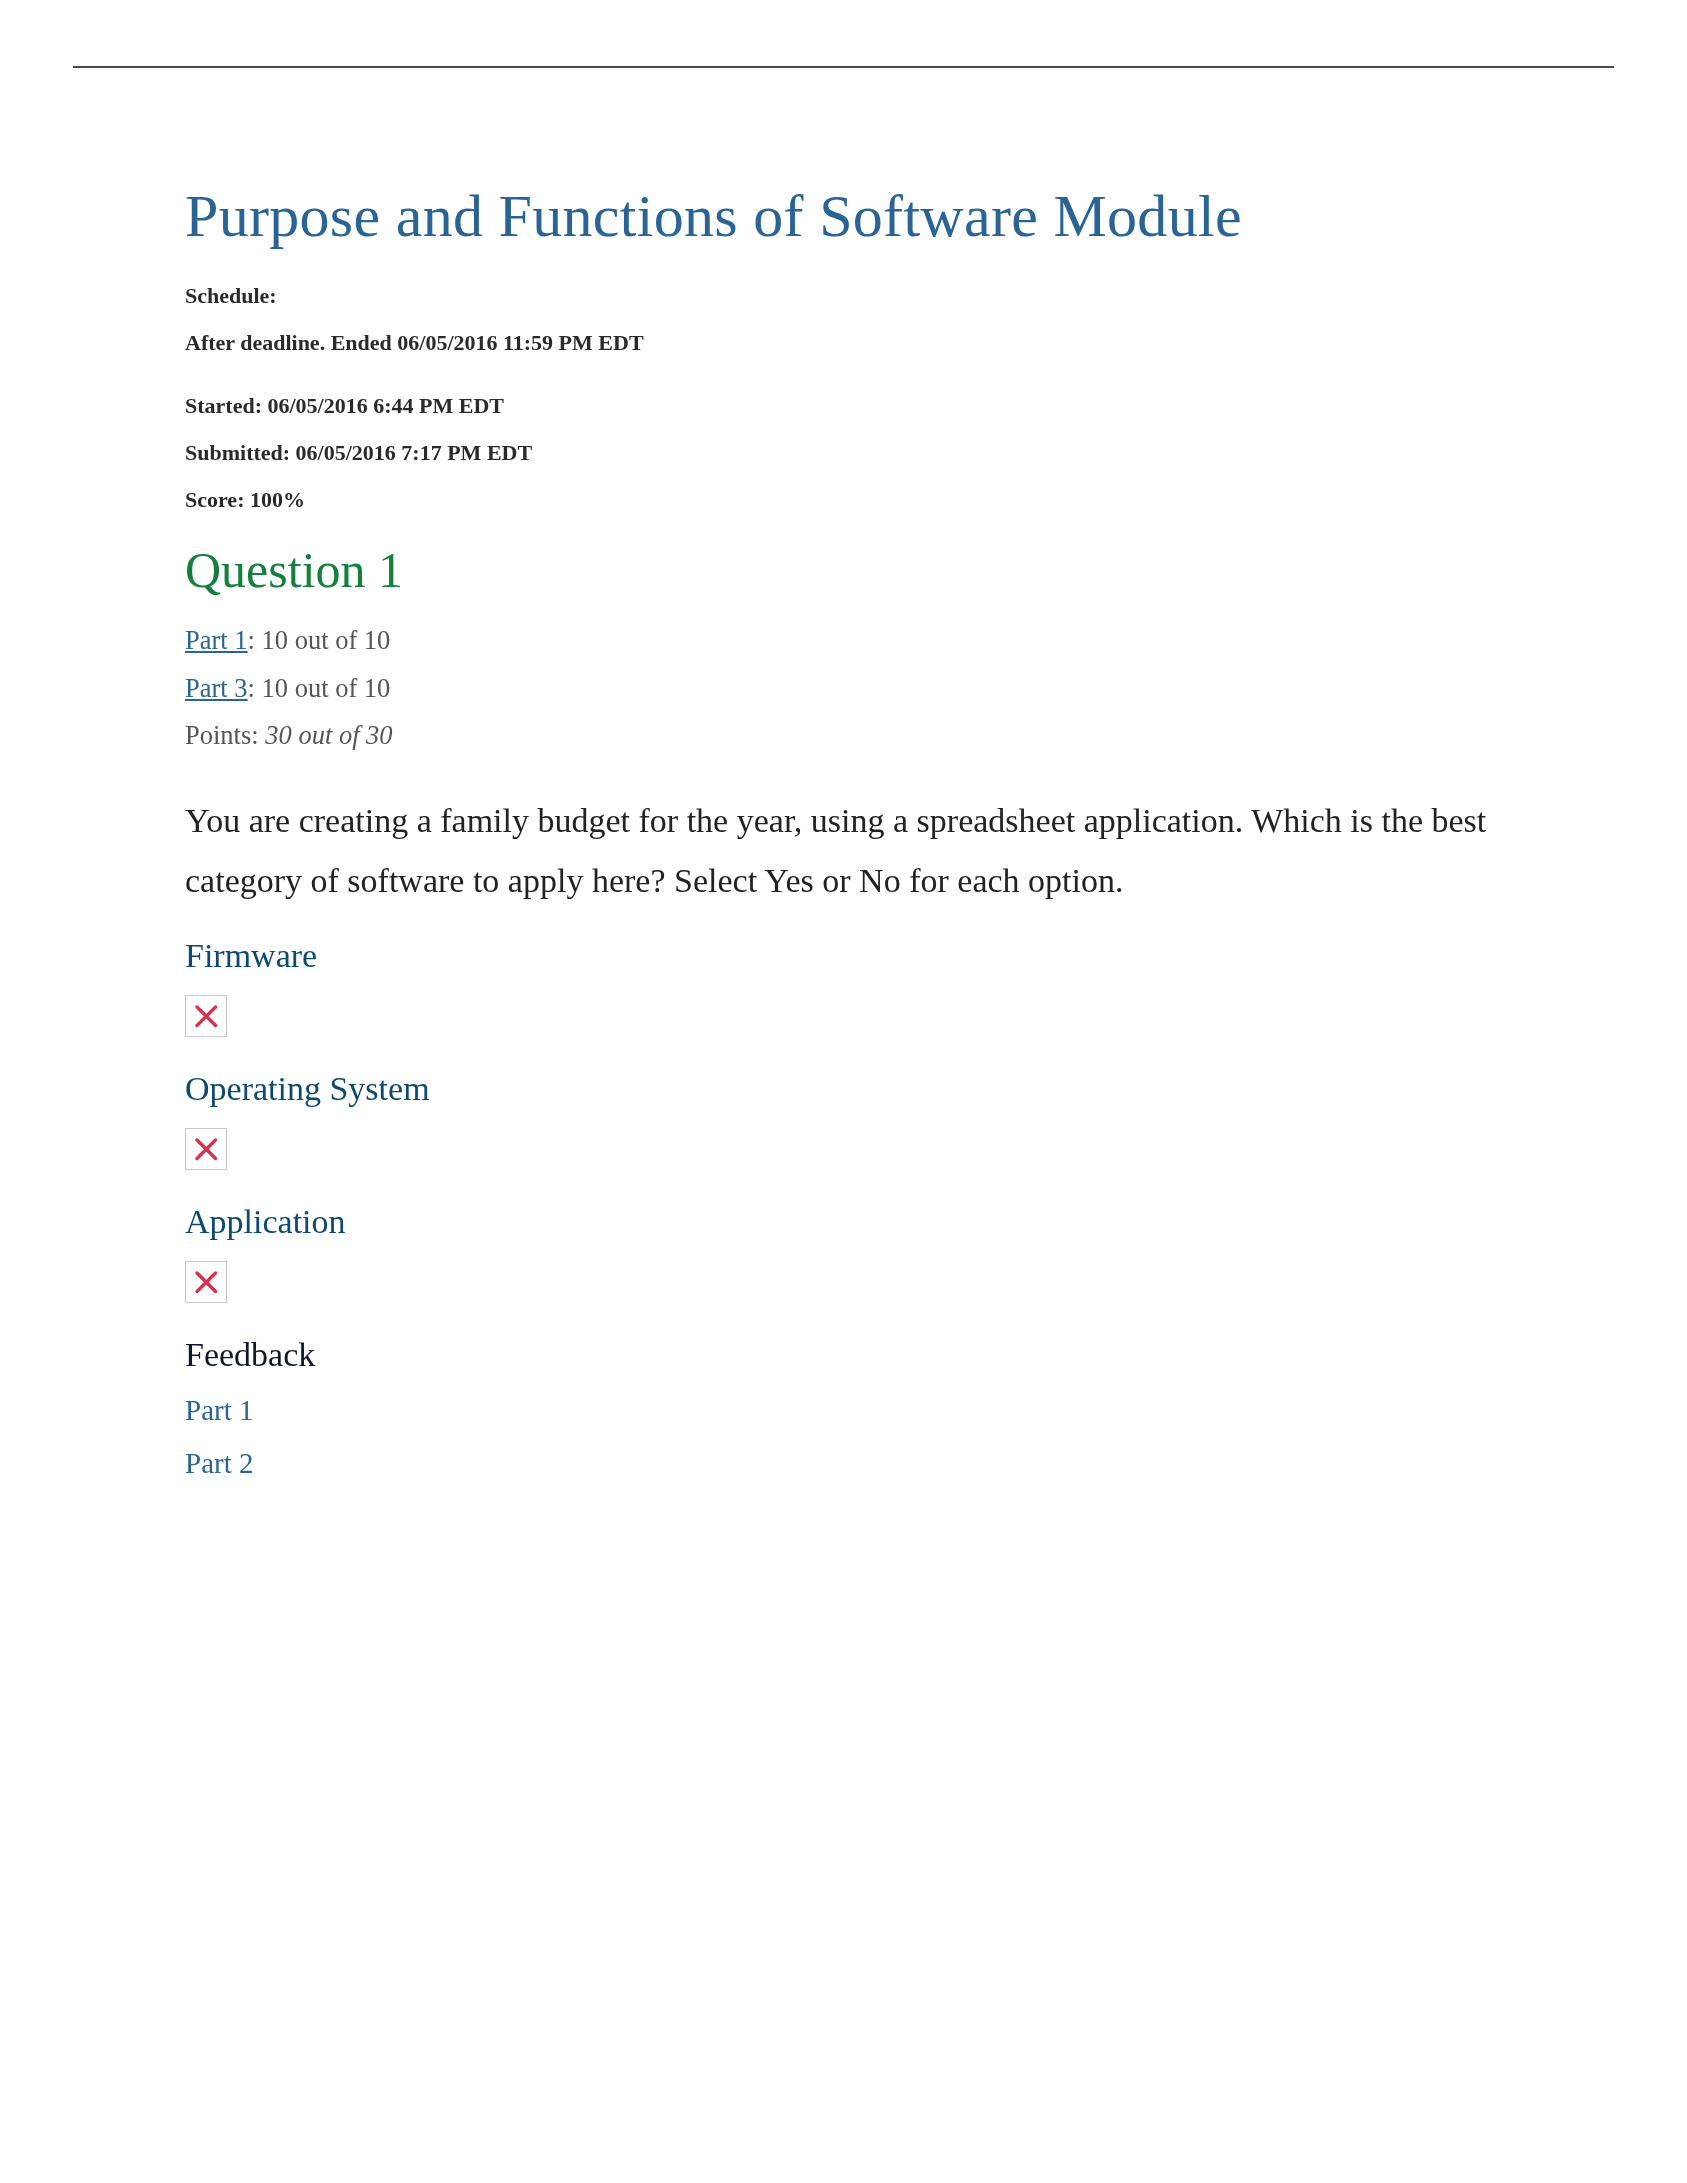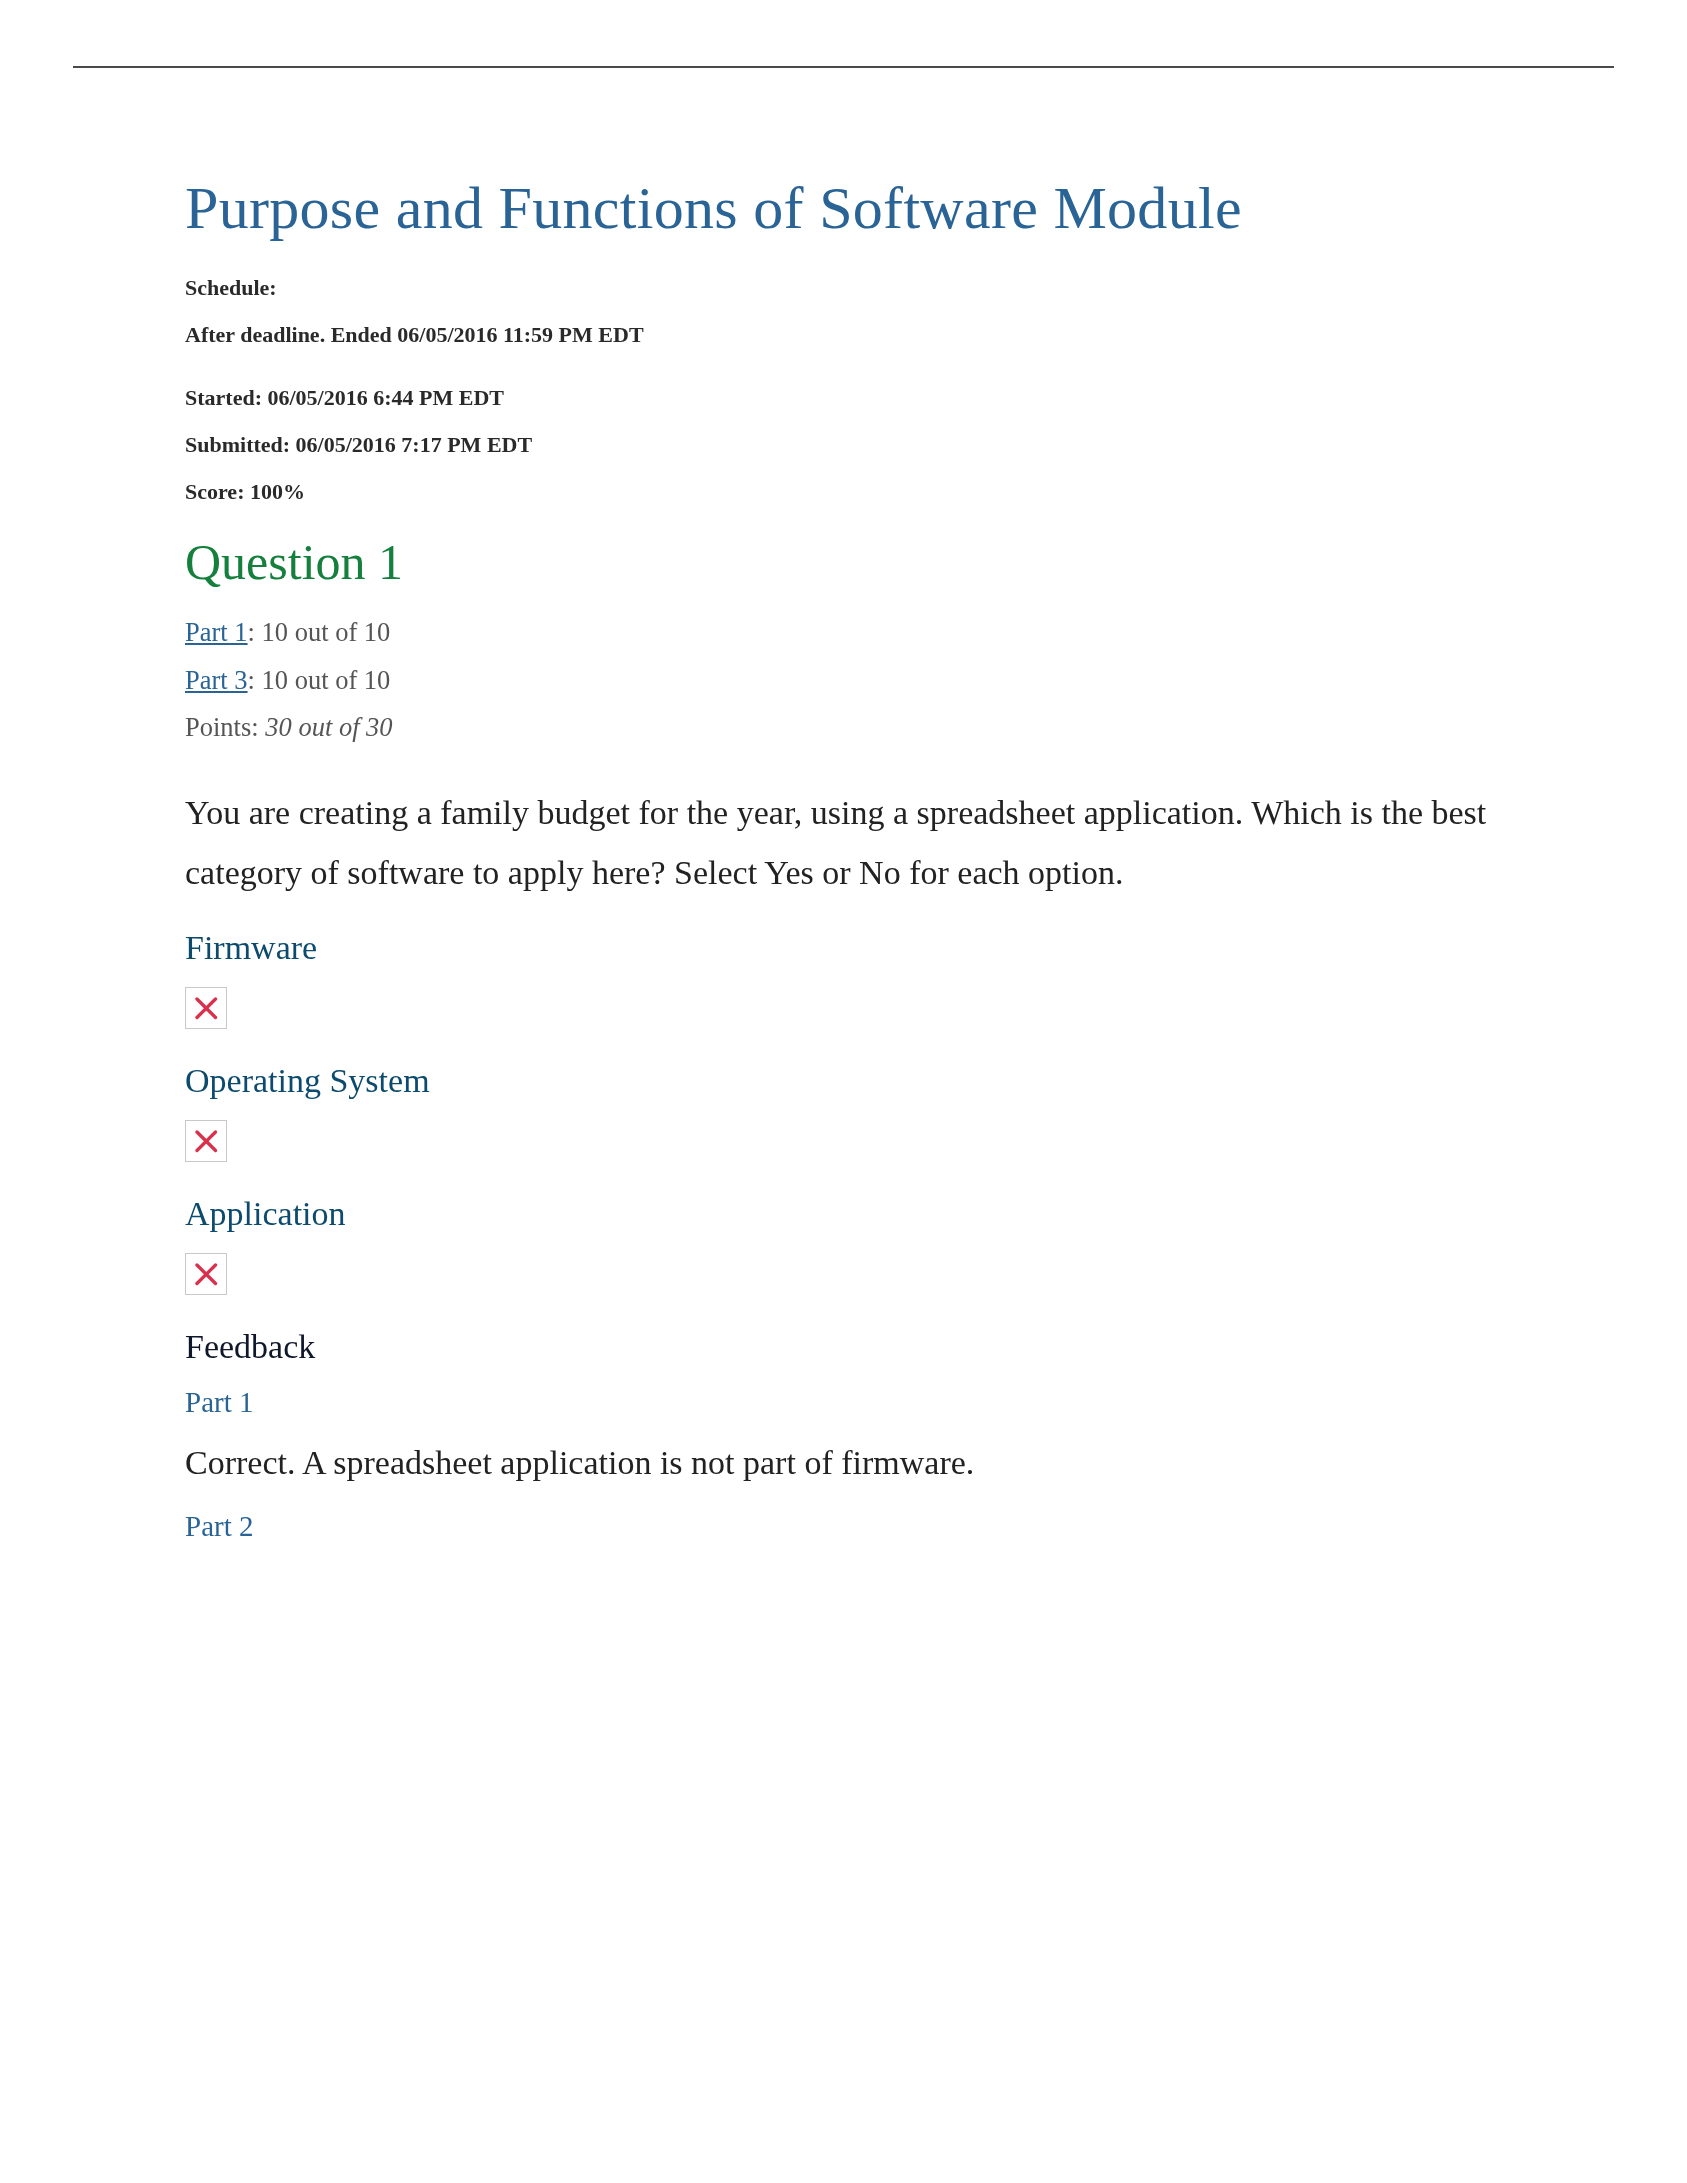--- a/index.html
+++ b/index.html
@@ -15,21 +15,21 @@
     box-sizing: border-box;
     width: 1687px;
     padding: 0;
   }
   .top-rule {
     border: none;
     border-top: 2.6px solid #4a4a4a;
     margin: 66px 73px 0 73px;
   }
   .content {
-    margin: 0 185px 0 185px;
+    margin: 8px 185px 0 185px;
     padding-top: 106px;
   }
   h1.module-title {
     color: #2a6496;
     font-weight: 400;
     font-size: 60px;
     margin: 0 0 26.5px 0;
     letter-spacing: 0.3px;
   }
   .meta-block p {
@@ -180,19 +180,18 @@
         <svg viewBox="0 0 40 40">
           <line x1="6" y1="6" x2="34" y2="34" stroke="#d9304c" stroke-width="5" stroke-linecap="round"></line>
           <line x1="34" y1="6" x2="6" y2="34" stroke="#d9304c" stroke-width="5" stroke-linecap="round"></line>
         </svg>
       </span>
     </div>
 
     <div class="feedback-heading">Feedback</div>
 
     <div class="part-heading">Part 1</div>
-    <p class="feedback-text">Correct. A spreadsheet application is not part of firmware.</p>
 
     <div class="part-heading">Part 2</div>
 
   </div>
 </div>
 
 
 </body></html>

